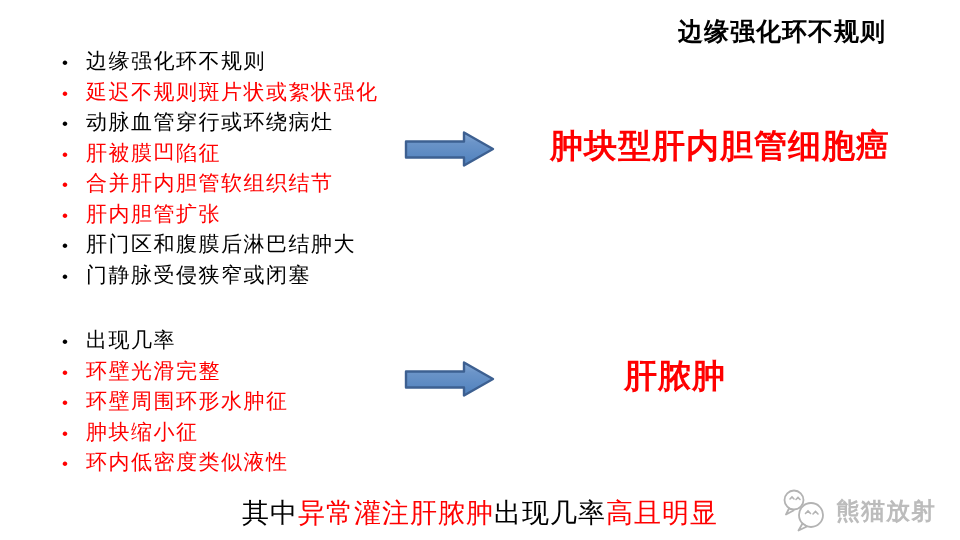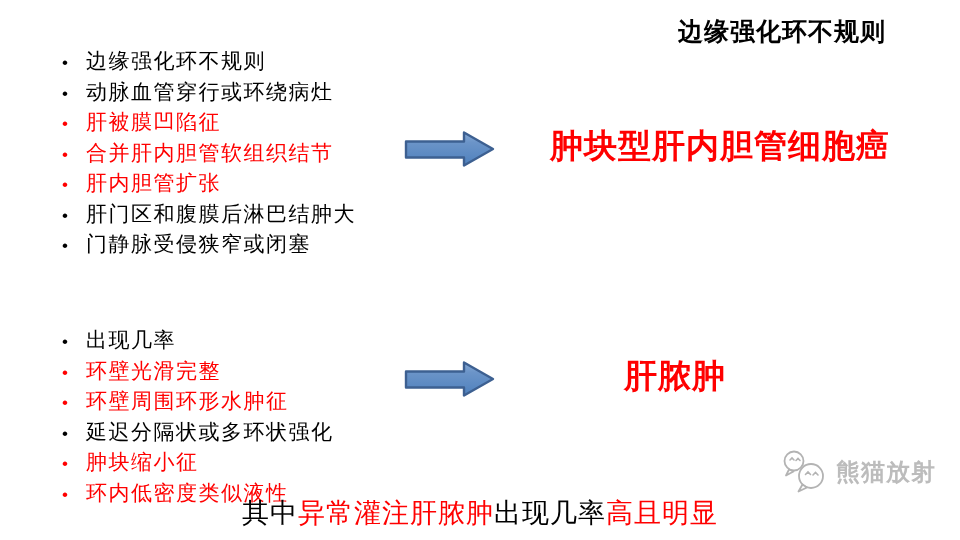--- a/index.html
+++ b/index.html
@@ -29,21 +29,21 @@
     position:absolute;margin:0;text-align:center;font-size:33px;font-weight:bold;
     color:var(--red,#ff0000);letter-spacing:1px;white-space:nowrap;line-height:36px;
   }
   .diagnosis-1{left:500px;top:128px;width:440px;text-align:center;}
   .diagnosis-2{left:455px;top:358px;width:440px;}
   .footnote{
     position:absolute;left:0;top:500px;width:960px;text-align:center;
     font-size:27px;letter-spacing:1px;line-height:26px;
   }
   .watermark{
-    position:absolute;left:780px;top:448px;display:flex;align-items:center;gap:6px;
+    position:absolute;left:780px;top:487px;display:flex;align-items:center;gap:6px;
   }
   .watermark-text{
     font-size:24px;font-weight:bold;letter-spacing:1px;
     color:var(--watermark-gray,#bcbcbc);text-shadow:1px 1px 0 #ffffff;
     font-family:"Liberation Sans","DejaVu Sans",sans-serif;white-space:nowrap;
   }
   svg{display:block;}
   .defs-holder{position:absolute;width:0;height:0;overflow:hidden;}
 </style>
 </head>
@@ -58,41 +58,41 @@
         <stop offset="0.3" style="stop-color:#6b94c8"></stop>
         <stop offset="1" style="stop-color:var(--arrow-fill,#4f81bd)"></stop>
       </linearGradient>
     </defs>
   </svg>
 
   <h1 class="title">边缘强化环不规则</h1>
 
   <ul class="bullet-list list-1">
       <li>边缘强化环不规则</li>
+      <li class="red">延迟不规则斑片状或絮状强化</li>
       <li>动脉血管穿行或环绕病灶</li>
       <li class="red">肝被膜凹陷征</li>
       <li class="red">合并肝内胆管软组织结节</li>
       <li class="red">肝内胆管扩张</li>
       <li>肝门区和腹膜后淋巴结肿大</li>
       <li>门静脉受侵狭窄或闭塞</li>
     </ul>
 
   <span class="arrow arrow-1">
     <svg width="92" height="38" viewBox="0 0 92 38">
       <path d="M2 11.5 H60 V2.5 L89 19 L60 35.5 V27.5 H2 Z" fill="url(#arrow-grad)" stroke="var(--arrow-stroke,#3d6091)" stroke-width="2.4" stroke-linejoin="round"></path>
     </svg>
   </span>
 
   <p class="diagnosis diagnosis-1">肿块型肝内胆管细胞癌</p>
 
   <ul class="bullet-list list-2">
       <li>出现几率</li>
       <li class="red">环壁光滑完整</li>
       <li class="red">环壁周围环形水肿征</li>
-      <li>延迟分隔状或多环状强化</li>
       <li class="red">肿块缩小征</li>
       <li class="red">环内低密度类似液性</li>
     </ul>
 
   <span class="arrow arrow-2">
     <svg width="92" height="38" viewBox="0 0 92 38">
       <path d="M2 11.5 H60 V2.5 L89 19 L60 35.5 V27.5 H2 Z" fill="url(#arrow-grad)" stroke="var(--arrow-stroke,#3d6091)" stroke-width="2.4" stroke-linejoin="round"></path>
     </svg>
   </span>
 

